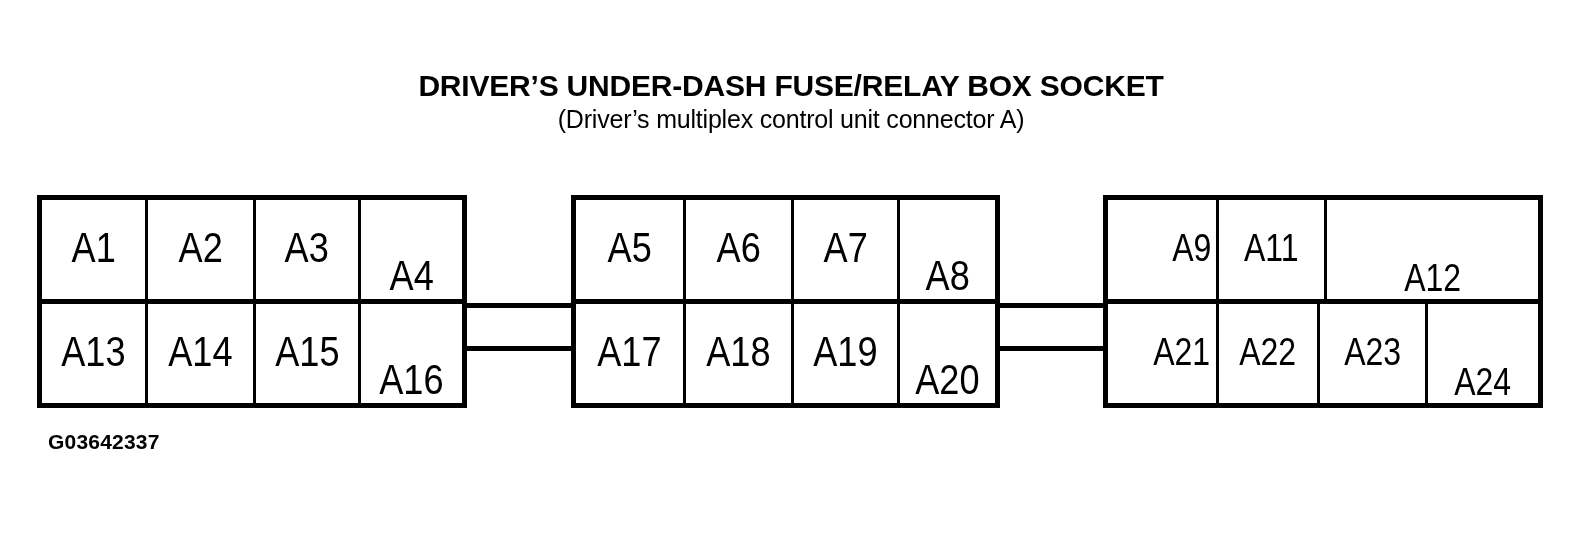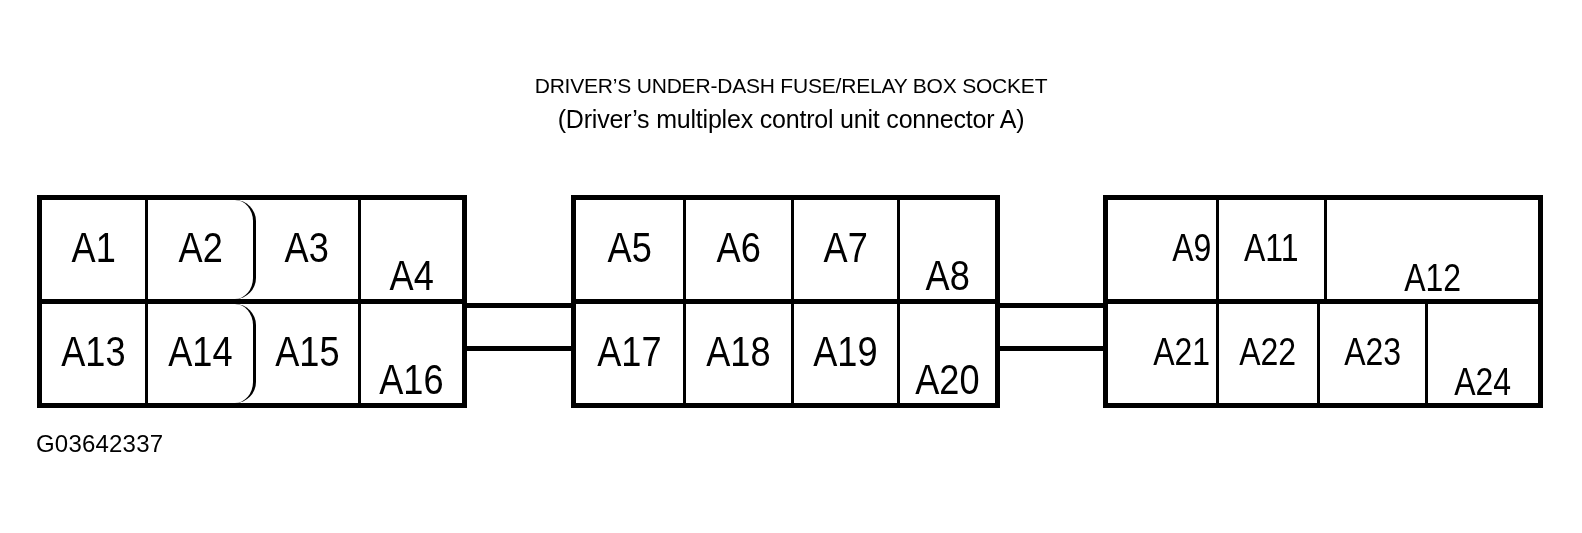--- a/index.html
+++ b/index.html
@@ -18,22 +18,22 @@
 
   
   .title-block {
     position: absolute;
     left: 0;
     top: 70px;
     width: 1582px;
     text-align: center;
   }
   .doc-title {
-    font-size: 21px;
-    font-weight: normal;
+    font-size: 30px;
+    font-weight: bold;
     letter-spacing: -0.2px;
     line-height: 32px;
     white-space: nowrap;
   }
   .doc-subtitle {
     font-size: 25px;
     font-weight: normal;
     letter-spacing: -0.2px;
     line-height: 30px;
     margin-top: 2px;
@@ -94,21 +94,21 @@
     transform: scaleX(0.82);
   }
 
   
   .block-left   { left: 37px;   width: 430px; }
   .block-middle { left: 571px;  width: 429px; }
   .block-right  { left: 1103px; width: 440px; }
 
   
   .block-left   .c0 { flex: 0 0 106px; }
-  .block-left   .c1 { flex: 0 0 108px; border-radius: 21px; }
+  .block-left   .c1 { flex: 0 0 108px; }
   .block-left   .c2 { flex: 0 0 105px; }
   .block-left   .c3 { flex: 1 1 auto; }
 
   .block-middle .c0 { flex: 0 0 110px; }
   .block-middle .c1 { flex: 0 0 108px; text-align: right; }
   .block-middle .c2 { flex: 0 0 106px; }
   .block-middle .c3 { flex: 1 1 auto; }
 
   .block-right  .c0 { flex: 0 0 111px; justify-content: flex-end; }
   .block-right  .c1 { flex: 0 0 101px; }
@@ -122,24 +122,24 @@
     background: #000;
   }
   .bridge-1-upper { left: 465px;  top: 303px; width: 108px; }
   .bridge-1-lower { left: 465px;  top: 346px; width: 108px; }
   .bridge-2-upper { left: 997px;  top: 303px; width: 108px; }
   .bridge-2-lower { left: 997px;  top: 346px; width: 108px; }
 
   
   .figure-code {
     position: absolute;
-    left: 36px;
+    left: 48px;
     top: 430px;
-    font-size: 24px;
-    font-weight: normal;
+    font-size: 21px;
+    font-weight: bold;
     letter-spacing: 0.2px;
     white-space: nowrap;
   }
 </style>
 </head>
 <body>
 
 <div class="title-block">
   <div class="doc-title">DRIVER’S UNDER-DASH FUSE/RELAY BOX SOCKET</div>
   <div class="doc-subtitle">(Driver’s multiplex control unit connector A)</div>

